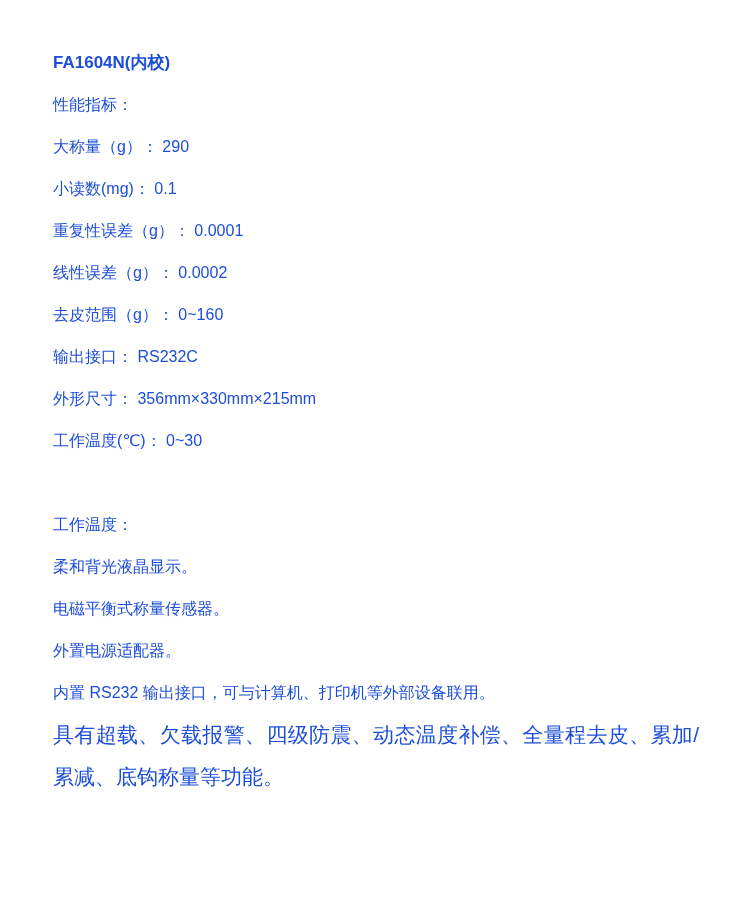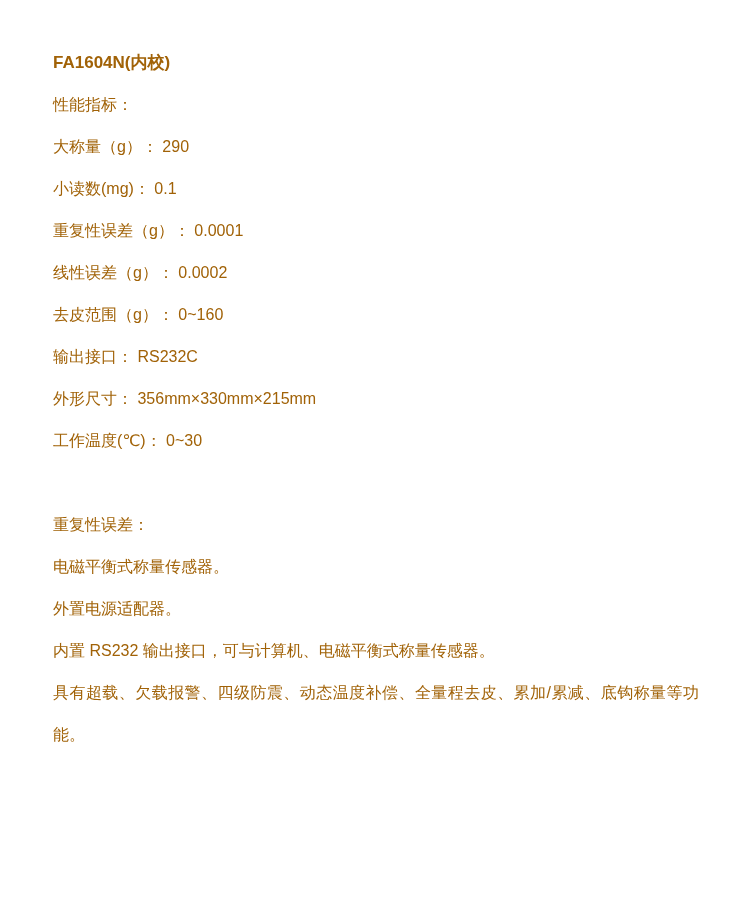--- a/index.html
+++ b/index.html
@@ -4,21 +4,21 @@
 <style>
   * { margin: 0; padding: 0; box-sizing: border-box; }
   html, body { background: #ffffff; }
   .page {
     position: relative;
     width: 750px;
     height: 862px;
     background: #ffffff;
     overflow: hidden;
     font-family: "Liberation Sans", "DejaVu Sans", sans-serif;
-    color: #a16207;
+    color: #1d4ed8;
   }
   .content {
     position: absolute;
     left: 53px;
     top: 42px;
     width: 646px;
   }
   .line {
     font-size: 16px;
     line-height: 42px;
@@ -27,21 +27,21 @@
   .title-line {
     font-size: 17px;
     line-height: 42px;
     font-weight: bold;
     white-space: nowrap;
   }
   .spacer {
     height: 42px;
   }
   .para {
-    font-size: 16px;
+    font-size: 21px;
     line-height: 42px;
     text-align: justify;
     white-space: normal;
   }
 </style>
 </head>
 <body>
 
 <div class="page">
   <div class="content">
@@ -54,21 +54,22 @@
     <div class="line">小读数(mg)： 0.1</div>
     <div class="line">重复性误差（g）： 0.0001</div>
     <div class="line">线性误差（g）： 0.0002</div>
     <div class="line">去皮范围（g）： 0~160</div>
     <div class="line">输出接口： RS232C</div>
     <div class="line">外形尺寸： 356mm×330mm×215mm</div>
     <div class="line">工作温度(℃)： 0~30</div>
 
     <div class="spacer"></div>
 
-    <div class="line">重复性误差：</div>
+    <div class="line">工作温度：</div>
 
+    <div class="line">柔和背光液晶显示。</div>
     <div class="line">电磁平衡式称量传感器。</div>
     <div class="line">外置电源适配器。</div>
-    <div class="line">内置 RS232 输出接口，可与计算机、电磁平衡式称量传感器。</div>
+    <div class="line">内置 RS232 输出接口，可与计算机、打印机等外部设备联用。</div>
     <div class="para">具有超载、欠载报警、四级防震、动态温度补偿、全量程去皮、累加/累减、底钩称量等功能。</div>
 
   </div>
 </div>
 
 </body></html>

